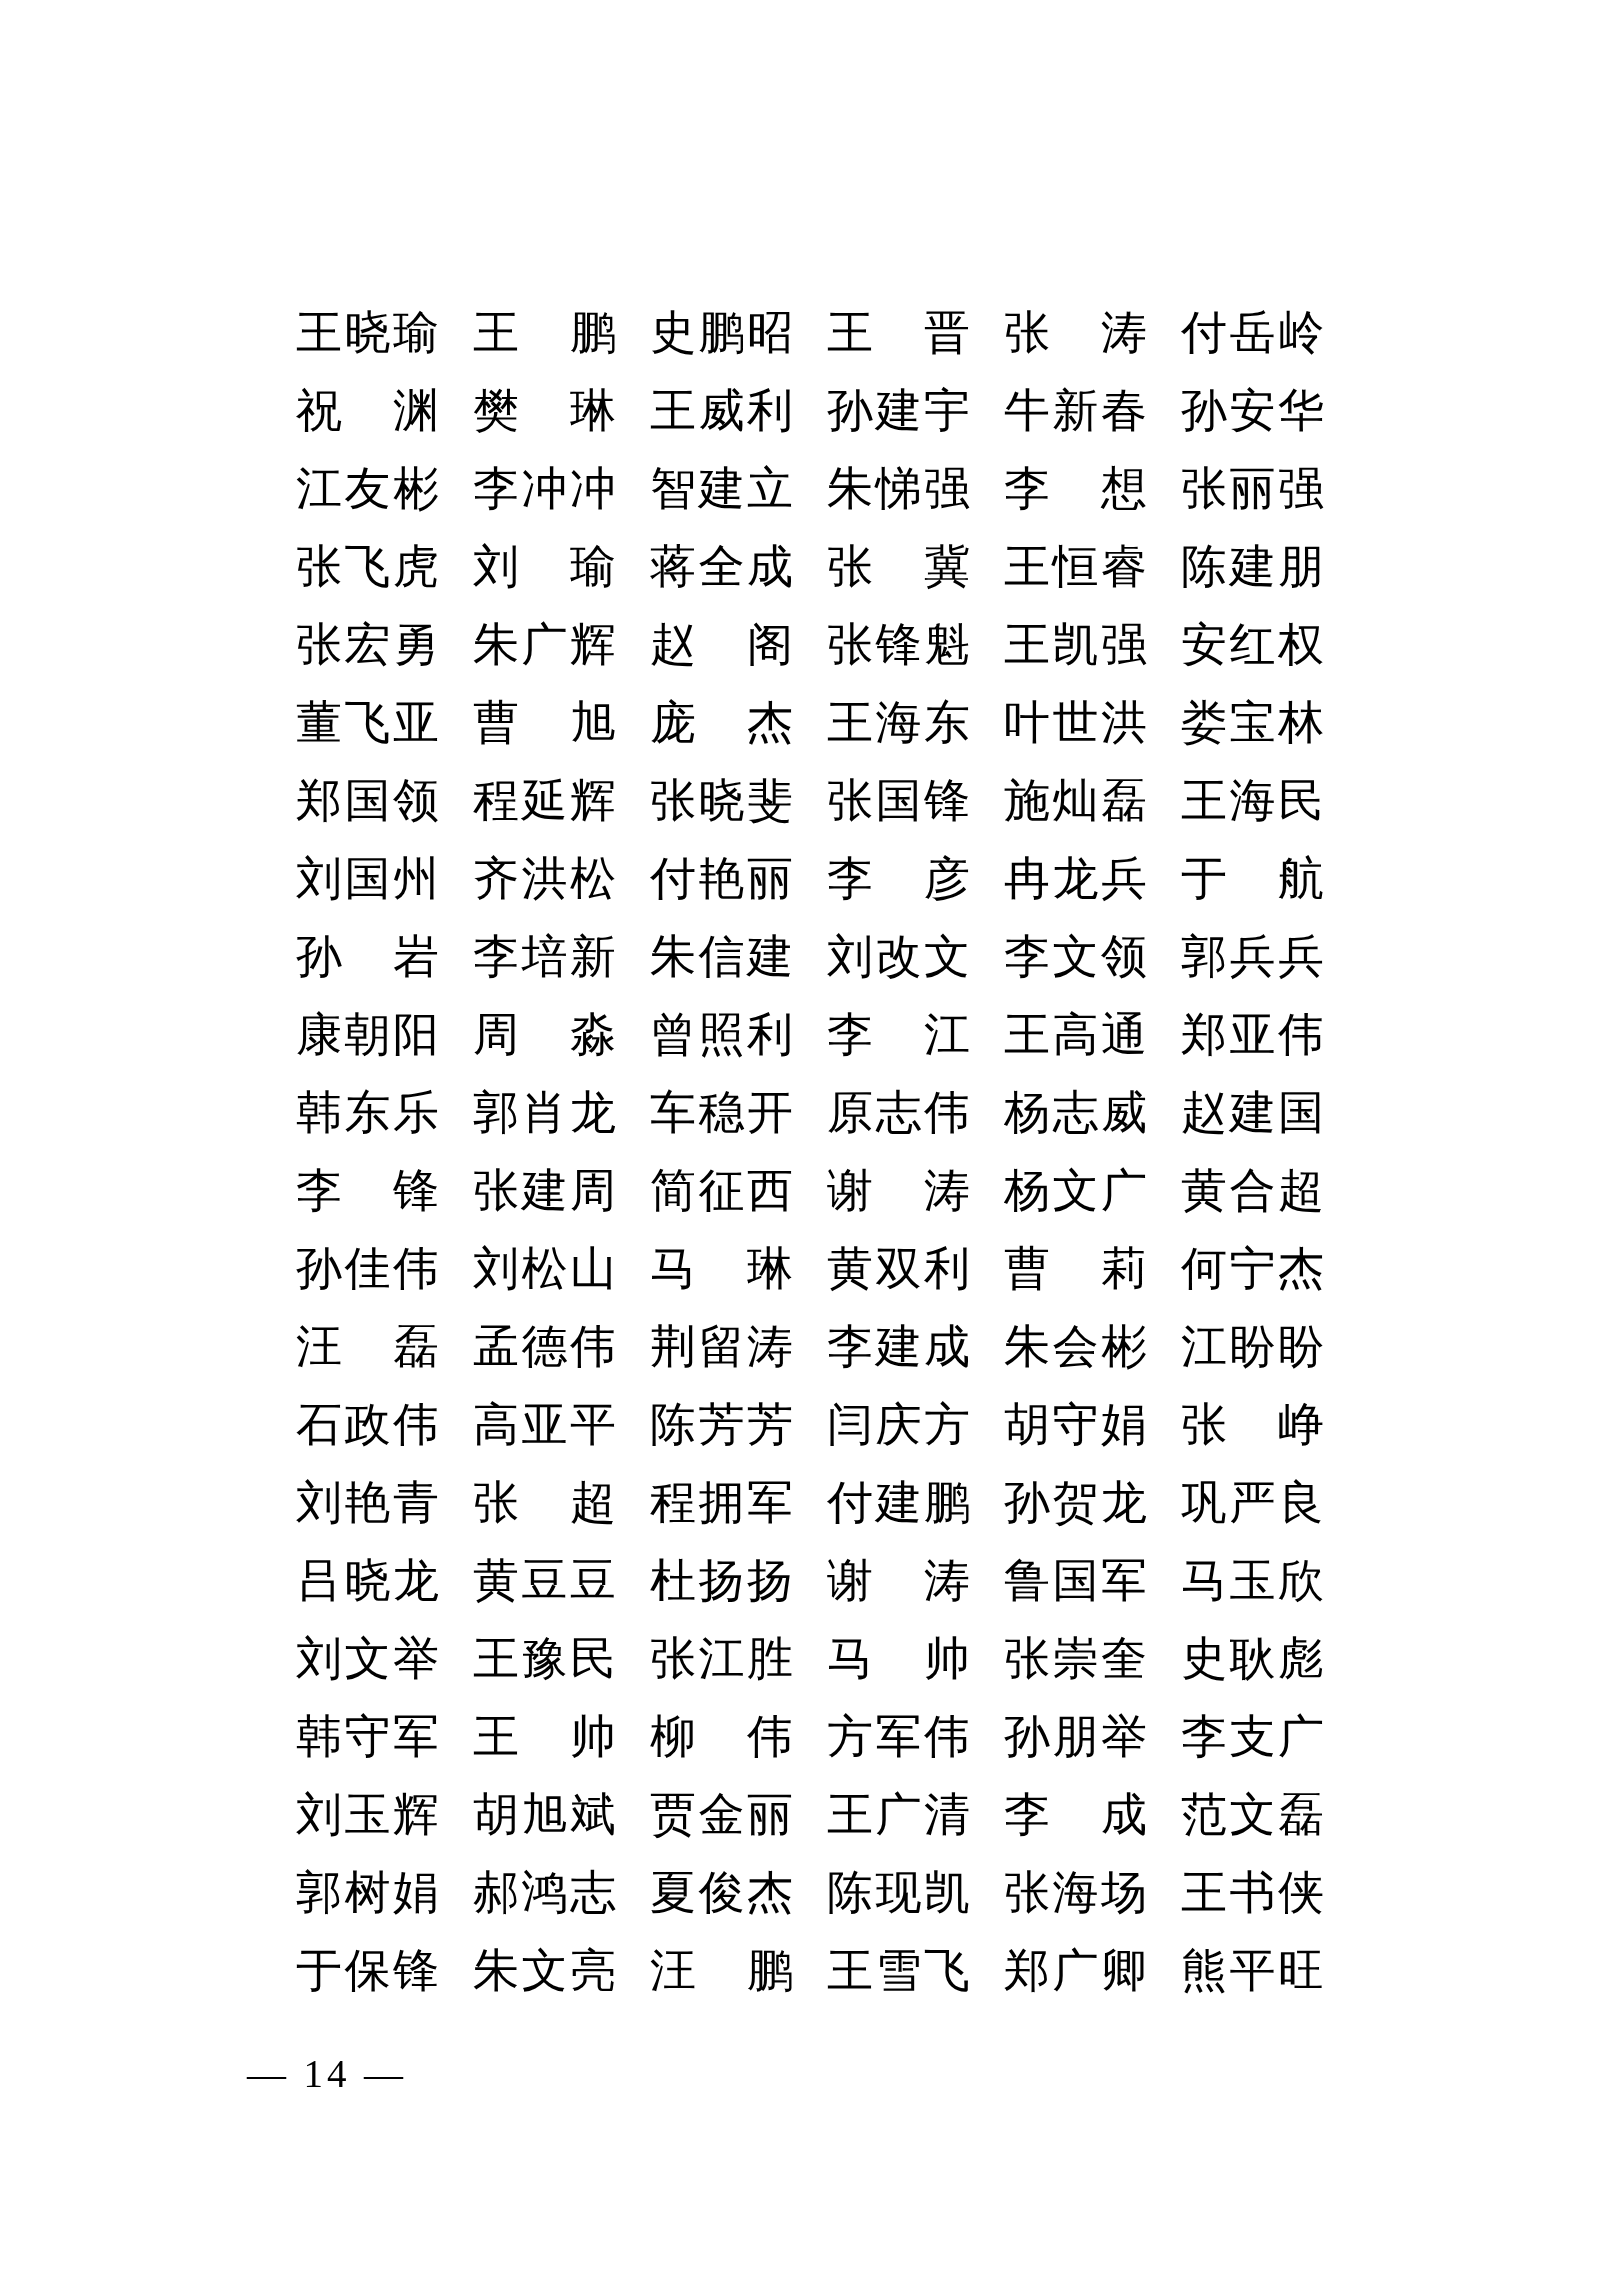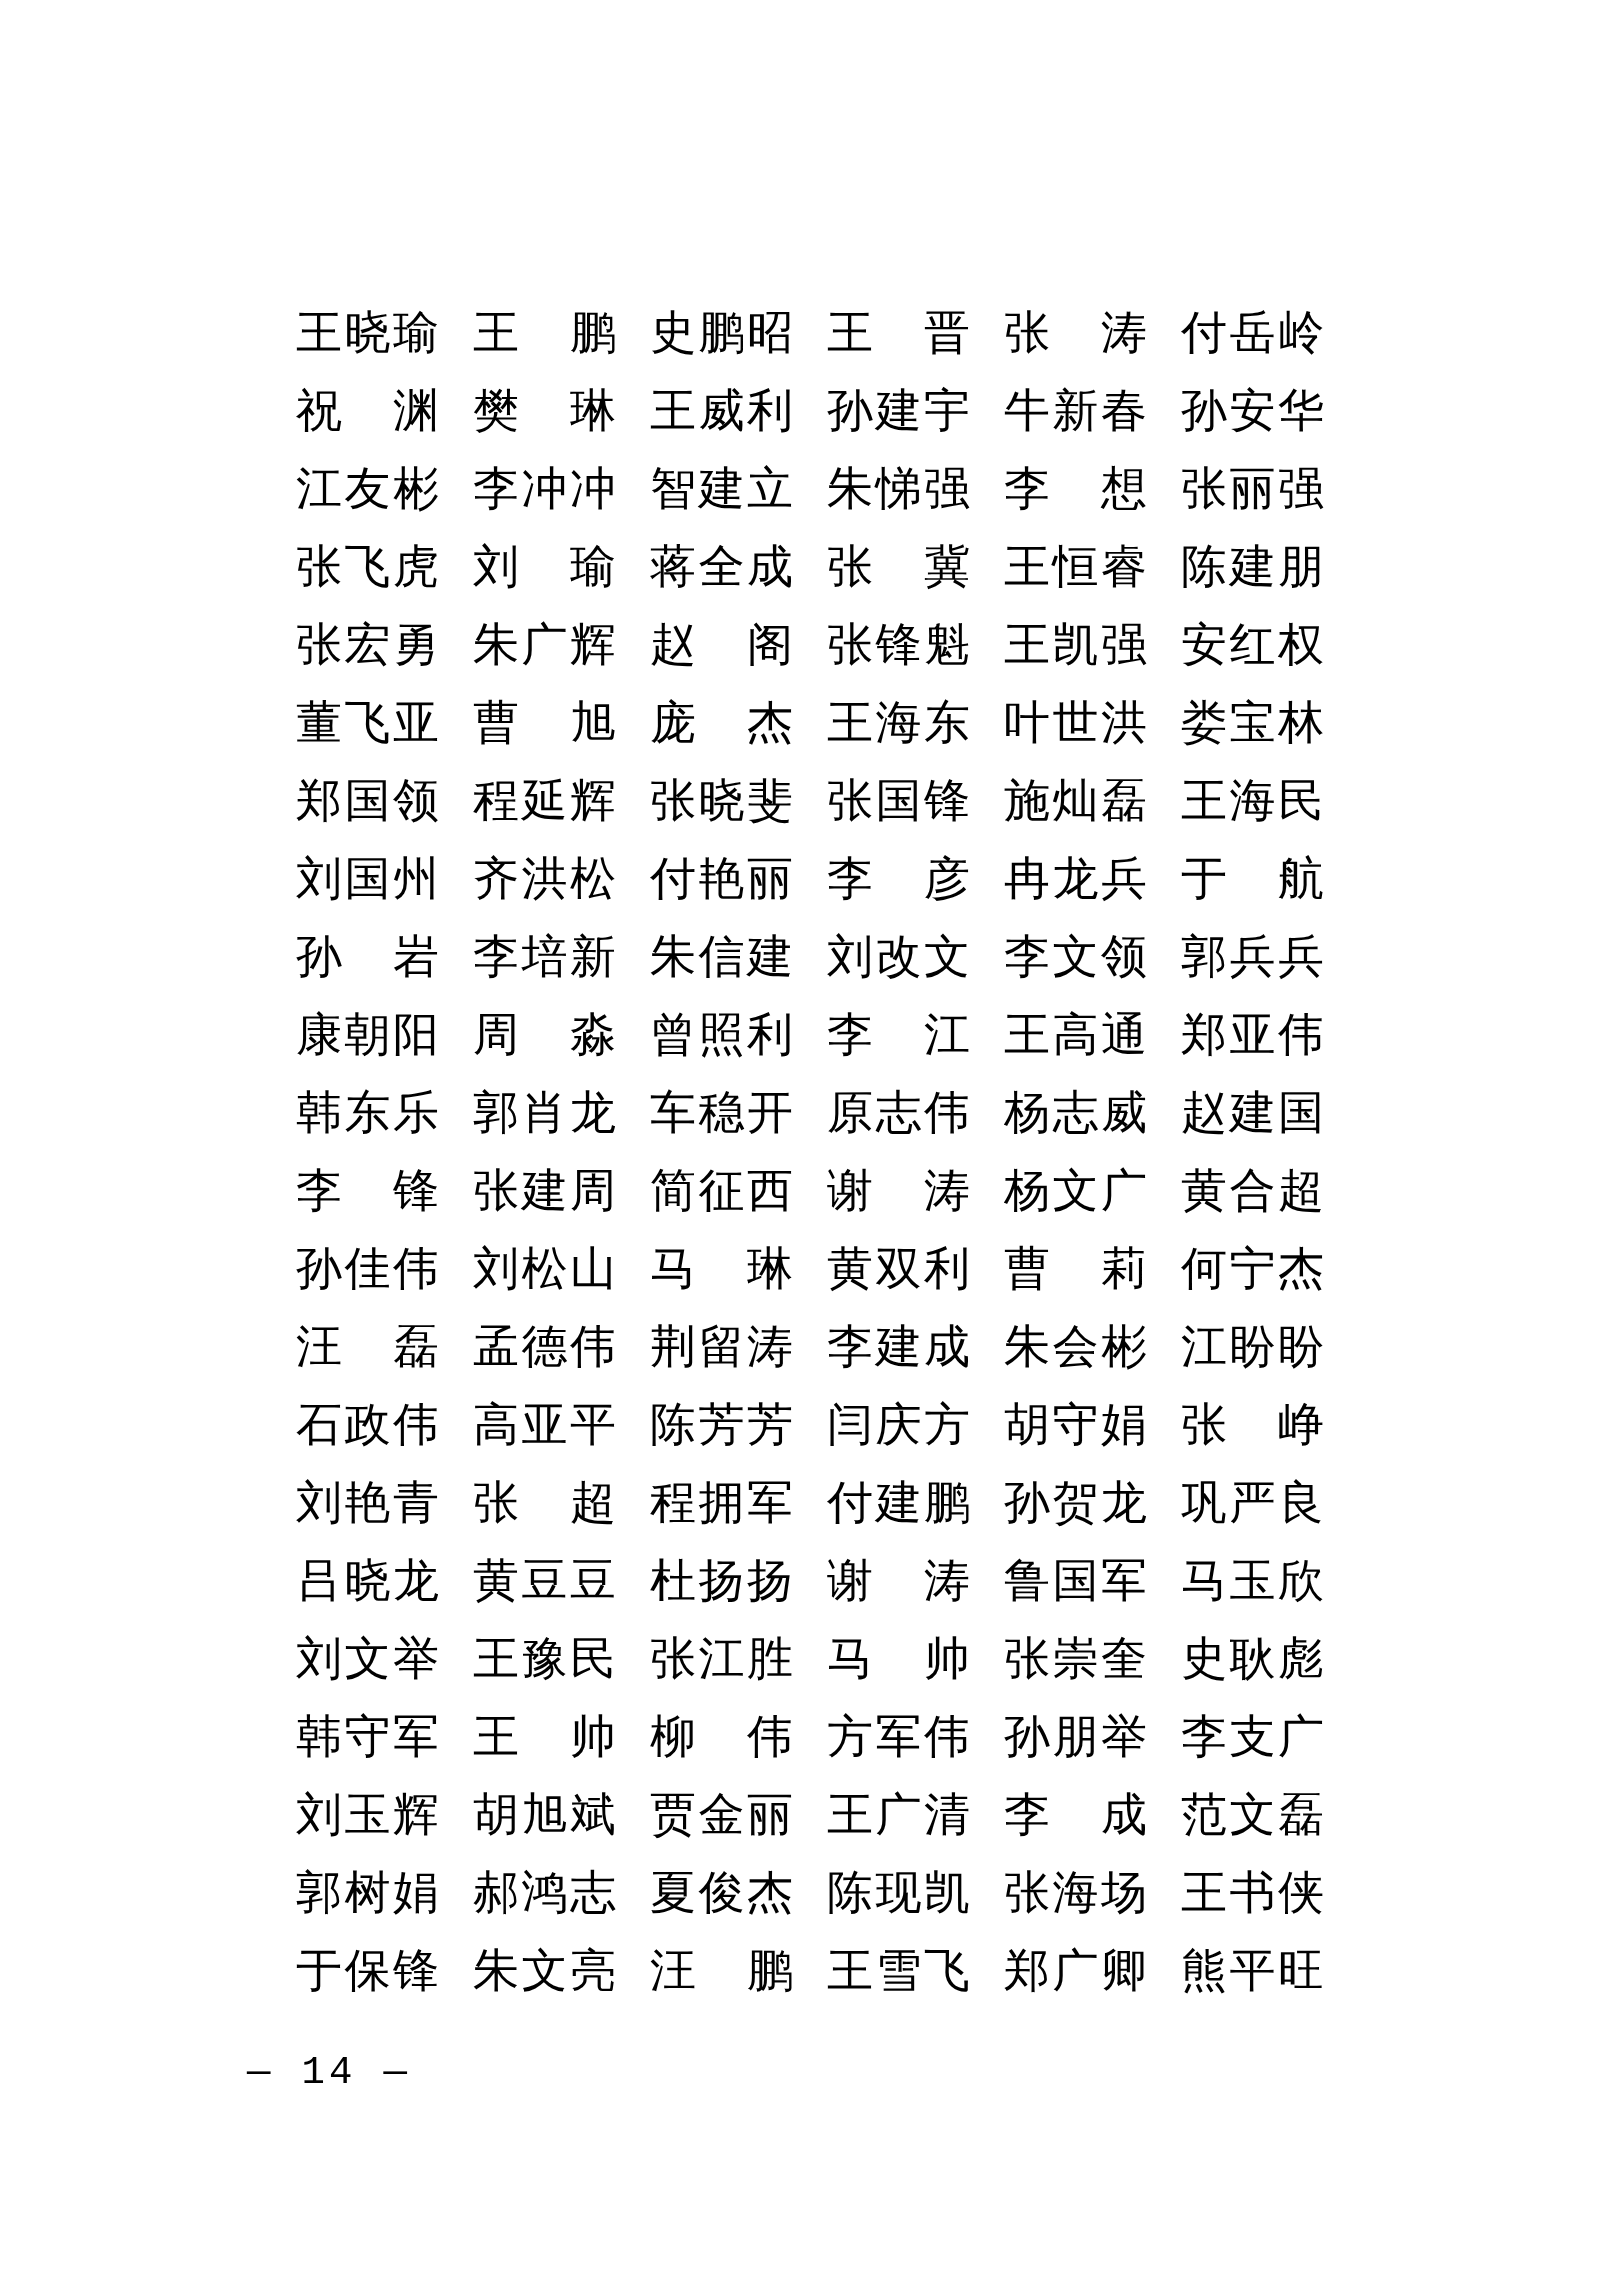--- a/index.html
+++ b/index.html
@@ -38,21 +38,20 @@
     display: inline-block;
   }
   .page-number {
     position: absolute;
     left: 247px;
     top: 2054px;
     font-size: 39px;
     line-height: 1;
     letter-spacing: 3.9px;
     white-space: pre;
-    font-family: Liberation Mono, monospace;
   }
 </style>
 </head>
 <body>
 
 <div class="page">
   <div class="names-grid">
       <div class="name-cell">
         <span>王</span>
         <span>晓</span>

